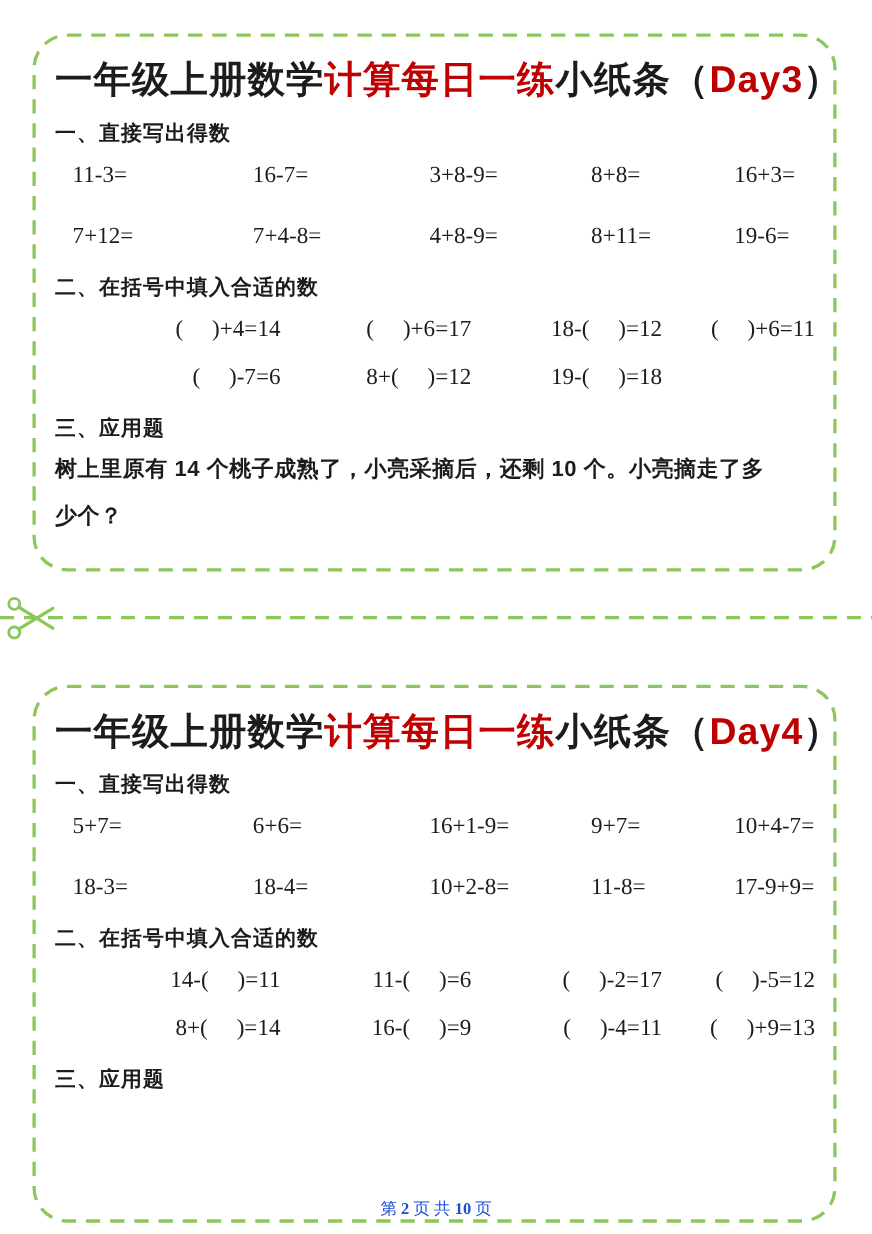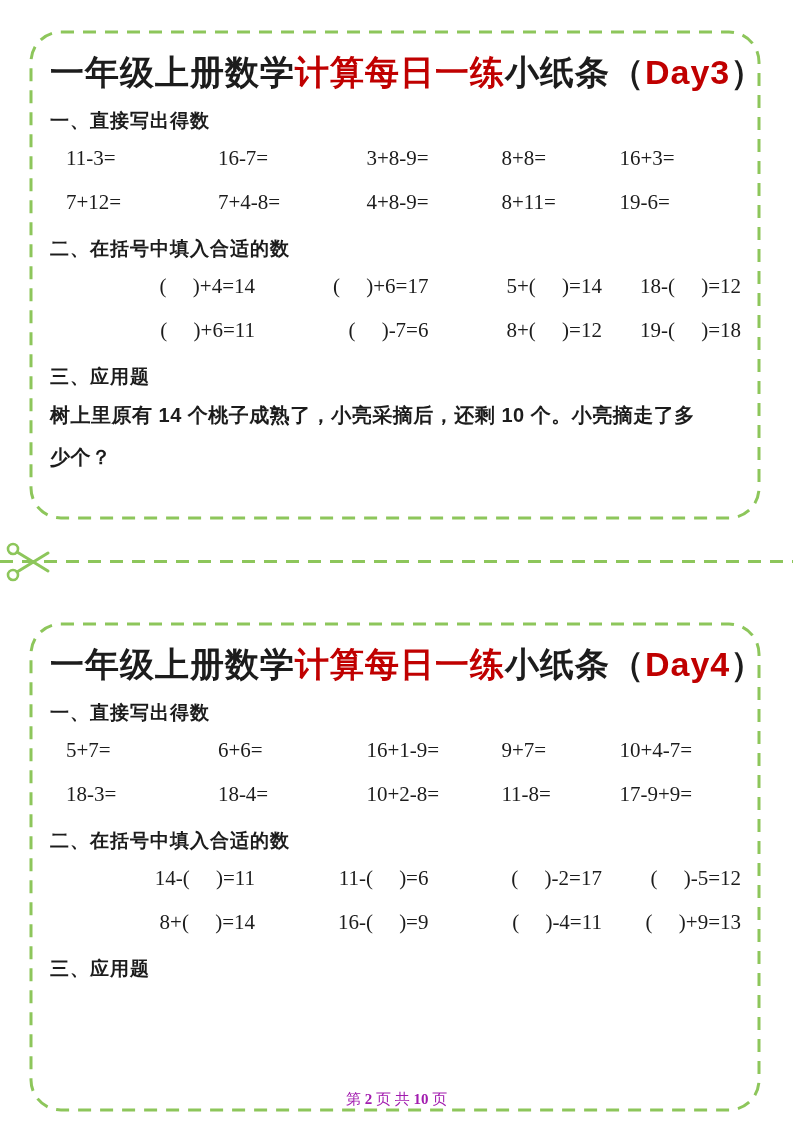--- a/index.html
+++ b/index.html
@@ -43,21 +43,21 @@
   .sec-heading{
     font-size:19px;
     font-weight:bold;
     margin:12px 0 2px 0;
     letter-spacing:1px;
   }
   .prob-grid{
     margin-left:16px;
     display:grid;
   }
-  .grid-calc{grid-template-columns:22.5% 22% 20% 17.5% auto;}
+  .grid-calc{grid-template-columns:22.5% 22% 20% 17.5% auto;gap:12px;}
   .grid-brackets{grid-template-columns:28% 25.7% 25.7% auto;text-align:right;}
   .prob{
     font-family:"Liberation Serif", serif;
     font-size:21px;
     line-height:44px;
     white-space:pre;
   }
   .word-line{
     font-size:20px;
     font-weight:bold;
@@ -81,21 +81,21 @@
     width:46px;
     height:42px;
   }
   .footer{
     position:absolute;
     left:0;right:0;
     top:1090px;
     text-align:center;
     font-family:"Liberation Serif", serif;
     font-size:15px;
-    color:#a21caf;
+    color:#1d4ed8;
     white-space:pre;
   }
   .footer b{font-weight:bold;}
 </style>
 </head>
 <body>
 
 <div class="card" style="top:30px">
   <svg class="card-border" width="732" height="490">
     <rect x="2" y="2" width="728" height="486" rx="30" fill="none" stroke="#8dc65b" stroke-width="3" stroke-dasharray="13 9"></rect>
@@ -114,21 +114,20 @@
       <span class="prob">7+4-8=</span>
       <span class="prob">4+8-9=</span>
       <span class="prob">8+11=</span>
       <span class="prob">19-6=</span>
     </div>
 
     <div class="sec-heading">二、在括号中填入合适的数</div>
     <div class="prob-grid grid-brackets">
       <span class="prob">(     )+4=14</span>
       <span class="prob">(     )+6=17</span>
-      <span class="prob">5+(     )=14</span>
       <span class="prob">18-(     )=12</span>
       <span class="prob">(     )+6=11</span>
       <span class="prob">(     )-7=6</span>
       <span class="prob">8+(     )=12</span>
       <span class="prob">19-(     )=18</span>
     </div>
 
     <div class="sec-heading">三、应用题</div>
     <div class="word-block">
       <div class="word-line">树上里原有 14 个桃子成熟了，小亮采摘后，还剩 10 个。小亮摘走了多</div>

